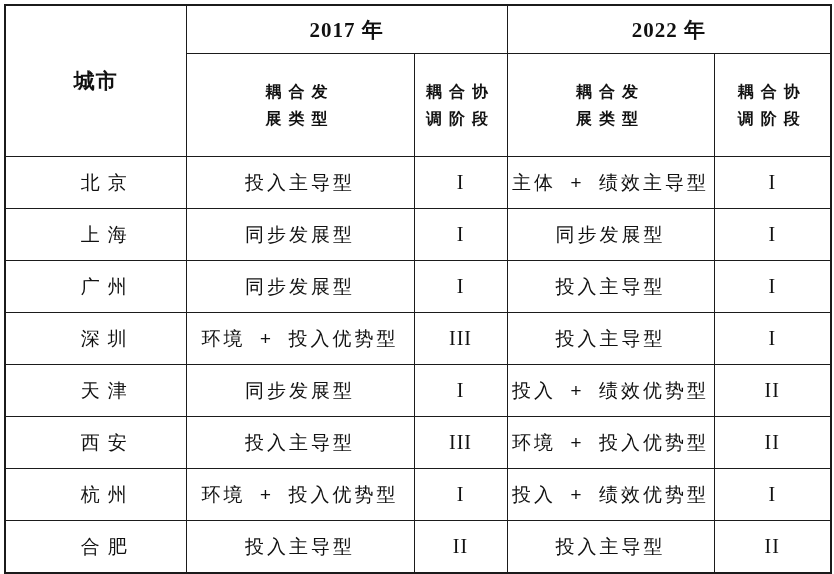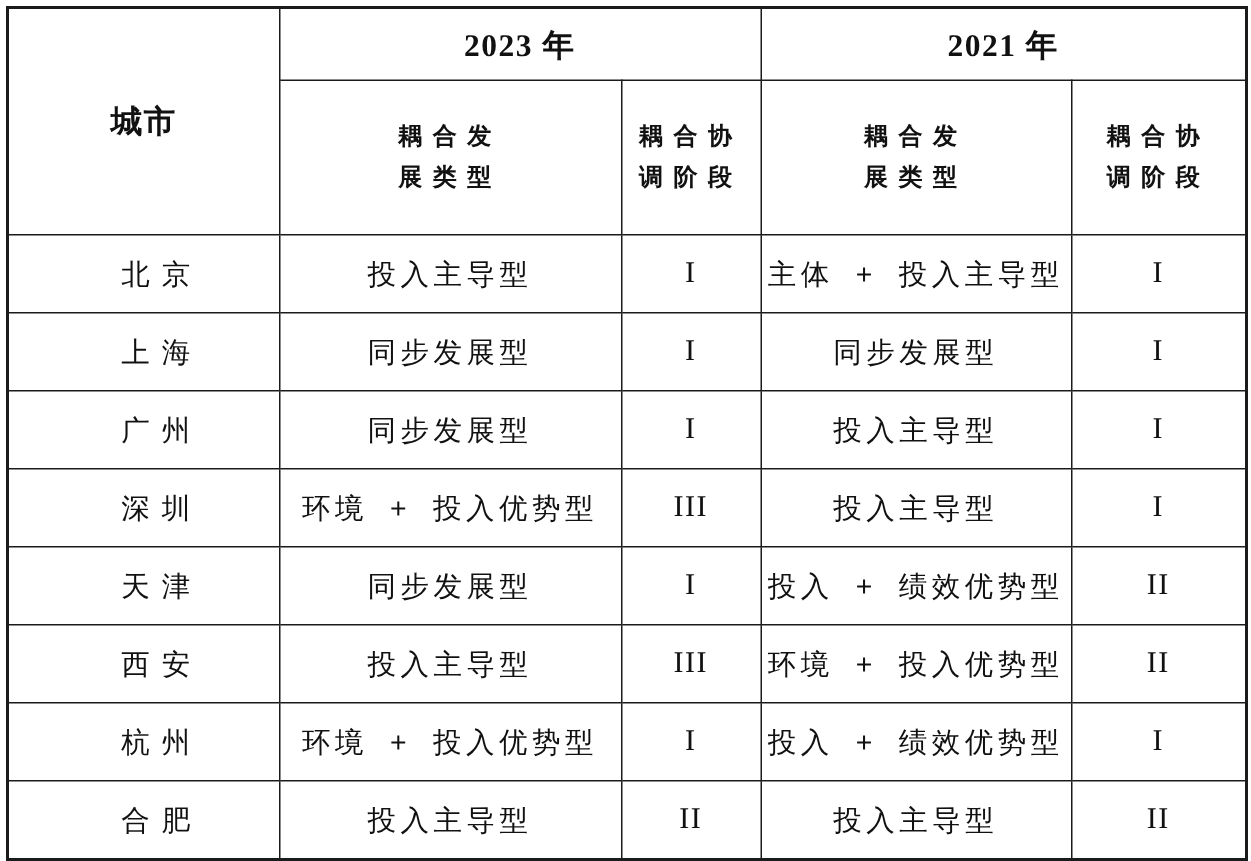--- a/index.html
+++ b/index.html
@@ -76,40 +76,40 @@
     <colgroup>
       <col style="width:181px">
       <col style="width:228px">
       <col style="width:93px">
       <col style="width:207px">
       <col style="width:117px">
     </colgroup>
     <thead>
       <tr class="year-row">
         <th rowspan="2" class="city-head">城市</th>
-        <th colspan="2">2023 年</th>
-        <th colspan="2">2021 年</th>
+        <th colspan="2">2017 年</th>
+        <th colspan="2">2022 年</th>
       </tr>
       <tr class="sub-row">
         <th>耦合发
 展类型</th>
         <th>耦合协
 调阶段</th>
         <th>耦合发
 展类型</th>
         <th>耦合协
 调阶段</th>
       </tr>
     </thead>
     <tbody>
       <tr>
         <td class="city-cell">北京</td>
         <td class="type-cell">投入主导型</td>
         <td class="stage-cell">I</td>
-        <td class="type-cell">主体 + 投入主导型</td>
+        <td class="type-cell">主体 + 绩效主导型</td>
         <td class="stage-cell">I</td>
       </tr>
       <tr>
         <td class="city-cell">上海</td>
         <td class="type-cell">同步发展型</td>
         <td class="stage-cell">I</td>
         <td class="type-cell">同步发展型</td>
         <td class="stage-cell">I</td>
       </tr>
       <tr>

